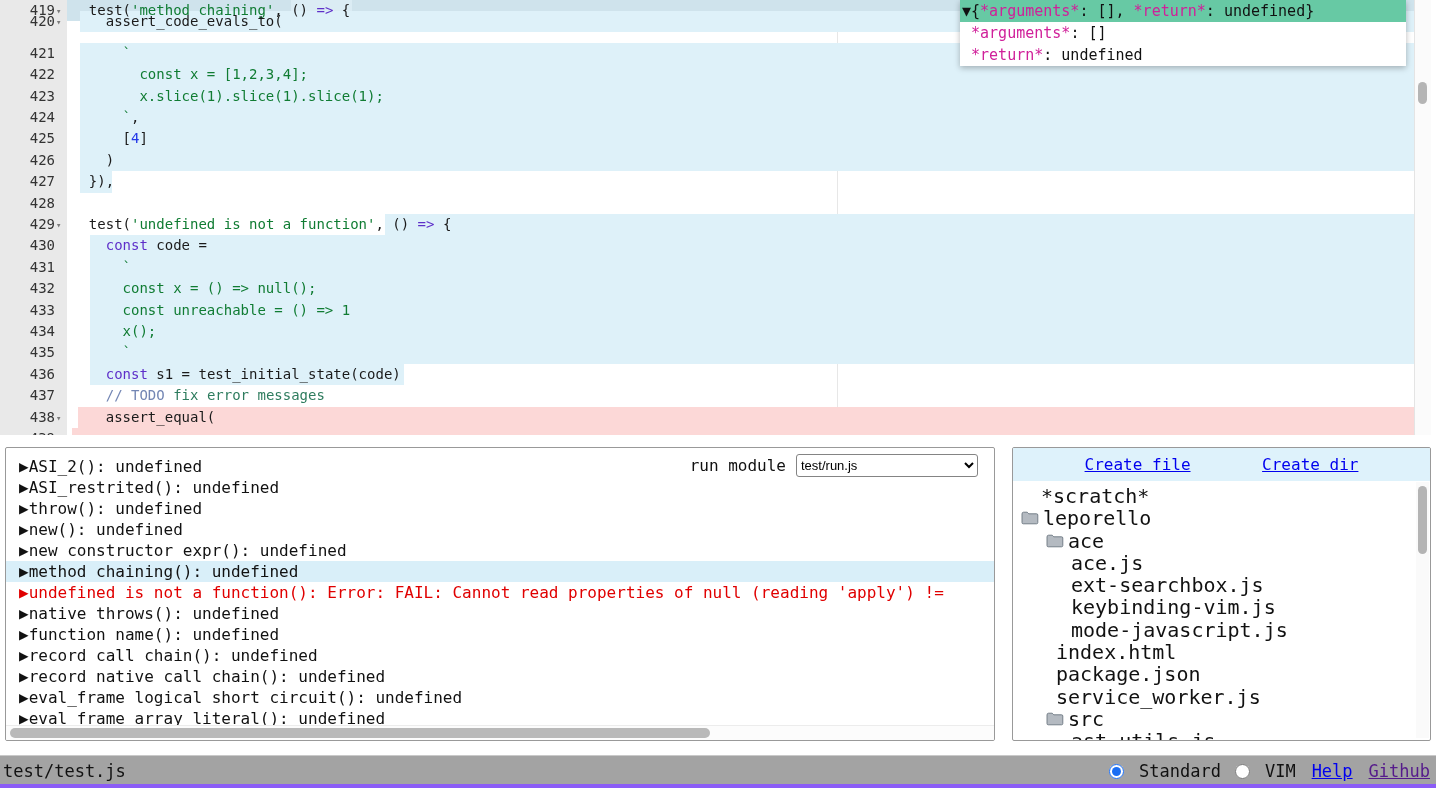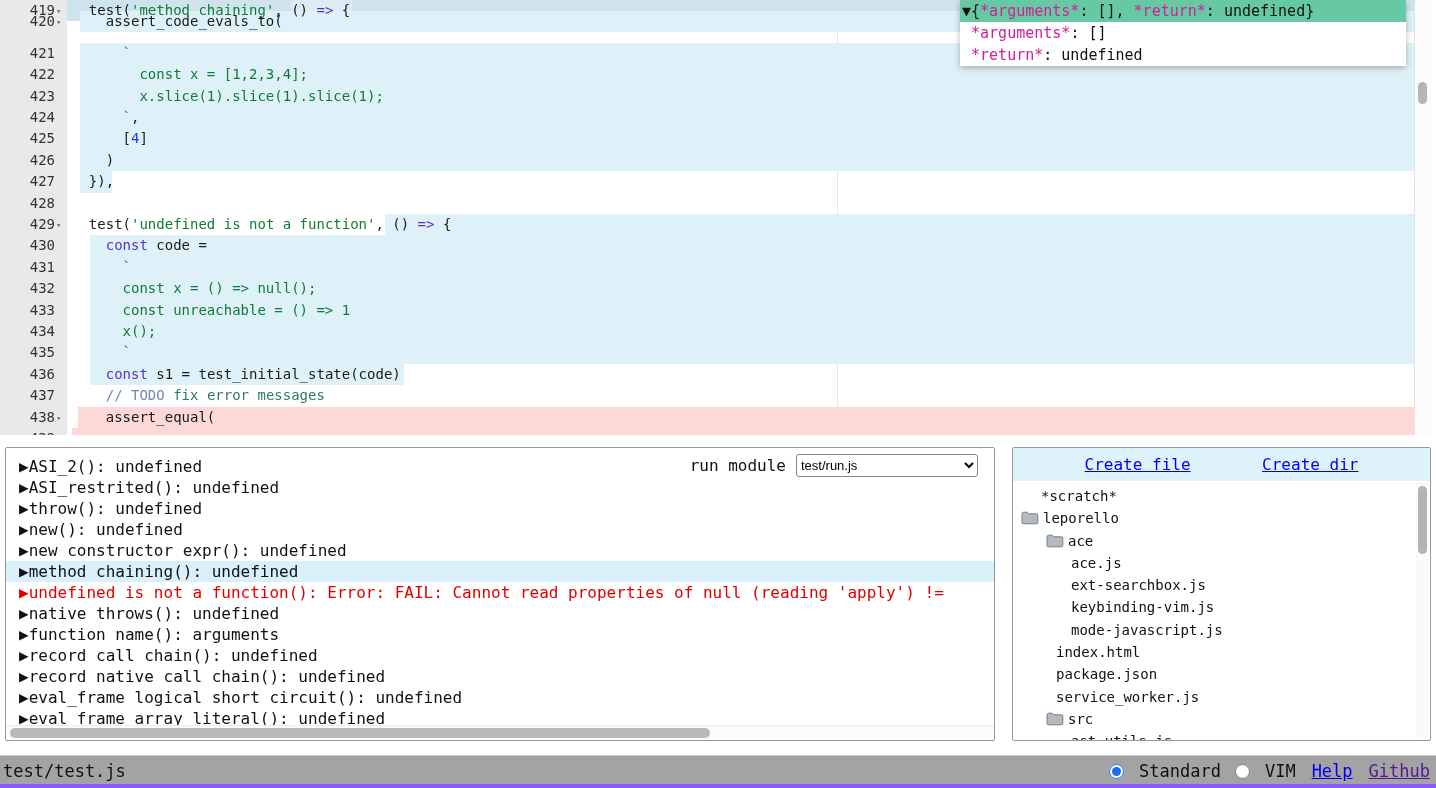--- a/index.html
+++ b/index.html
@@ -40,21 +40,21 @@
   .res-item.err{color:var(--errtext);}
   .run-module{position:absolute;top:6px;right:16px;display:flex;align-items:center;gap:10px;font-size:16px;z-index:2;color:#111;}
   .run-module select{width:182px;height:23px;font:13px "Liberation Sans",sans-serif;border:1px solid #848484;border-radius:3px;background:#fff;}
   .h-scroll{position:absolute;left:0;right:0;bottom:0;height:14px;background:#fcfcfc;border-top:1px solid #ececec;}
   .h-thumb{position:absolute;left:4px;top:2px;width:700px;height:10px;background:#b9b9b9;border-radius:5px;}
 
   #files{left:1012px;top:447px;width:419px;height:294px;}
   .files-header{height:33px;background:#def2fb;display:flex;align-items:center;justify-content:space-evenly;font-size:16px;}
   .files-header a{color:var(--link);}
   .tree{position:absolute;top:37px;left:0;right:15px;}
-  .tree-item{height:22.3px;line-height:22.3px;font-size:14px;white-space:pre;display:flex;align-items:center;color:#111;}
+  .tree-item{height:22.3px;line-height:22.3px;font-size:20px;white-space:pre;display:flex;align-items:center;color:#111;}
   .tree-item .f-ic{margin-right:4px;flex:none;}
   .v-scroll{position:absolute;right:1px;top:34px;bottom:2px;width:13px;background:#fafafa;}
   .v-thumb{position:absolute;left:2px;top:4px;width:9px;height:68px;background:#b4b4b4;border-radius:5px;}
 
   
   #statusbar{position:absolute;left:0;top:755px;width:1436px;height:33px;background:#a3a3a3;
              border-top:1px solid #c9c9c9;border-bottom:4px solid #8b5cf6;box-sizing:border-box;}
   .sb-file{position:absolute;left:3px;top:0;line-height:30px;font-size:17px;color:#111;}
   .sb-right{position:absolute;right:6px;top:0;height:30px;display:flex;align-items:center;gap:16px;font-size:17px;color:#111;}
   .sb-right label{display:flex;align-items:center;gap:15px;}
@@ -105,21 +105,21 @@
   <div class="panel" id="results">
     <div class="res-list" id="res-list">
         <div class="res-item"><span>▶</span><span>ASI_2(): undefined</span></div>
         <div class="res-item"><span>▶</span><span>ASI_restrited(): undefined</span></div>
         <div class="res-item"><span>▶</span><span>throw(): undefined</span></div>
         <div class="res-item"><span>▶</span><span>new(): undefined</span></div>
         <div class="res-item"><span>▶</span><span>new constructor expr(): undefined</span></div>
         <div class="res-item sel"><span>▶</span><span>method chaining(): undefined</span></div>
         <div class="res-item err"><span>▶</span><span>undefined is not a function(): Error: FAIL: Cannot read properties of null (reading 'apply') != </span></div>
         <div class="res-item"><span>▶</span><span>native throws(): undefined</span></div>
-        <div class="res-item"><span>▶</span><span>function name(): arguments</span></div>
+        <div class="res-item"><span>▶</span><span>function name(): undefined</span></div>
         <div class="res-item"><span>▶</span><span>record call chain(): undefined</span></div>
         <div class="res-item"><span>▶</span><span>record native call chain(): undefined</span></div>
         <div class="res-item"><span>▶</span><span>eval_frame logical short circuit(): undefined</span></div>
         <div class="res-item"><span>▶</span><span>eval_frame array_literal(): undefined</span></div>
       </div>
     <div class="run-module">
       <span>run module</span>
       <select>
         <option>test/run.js</option>
       </select>

